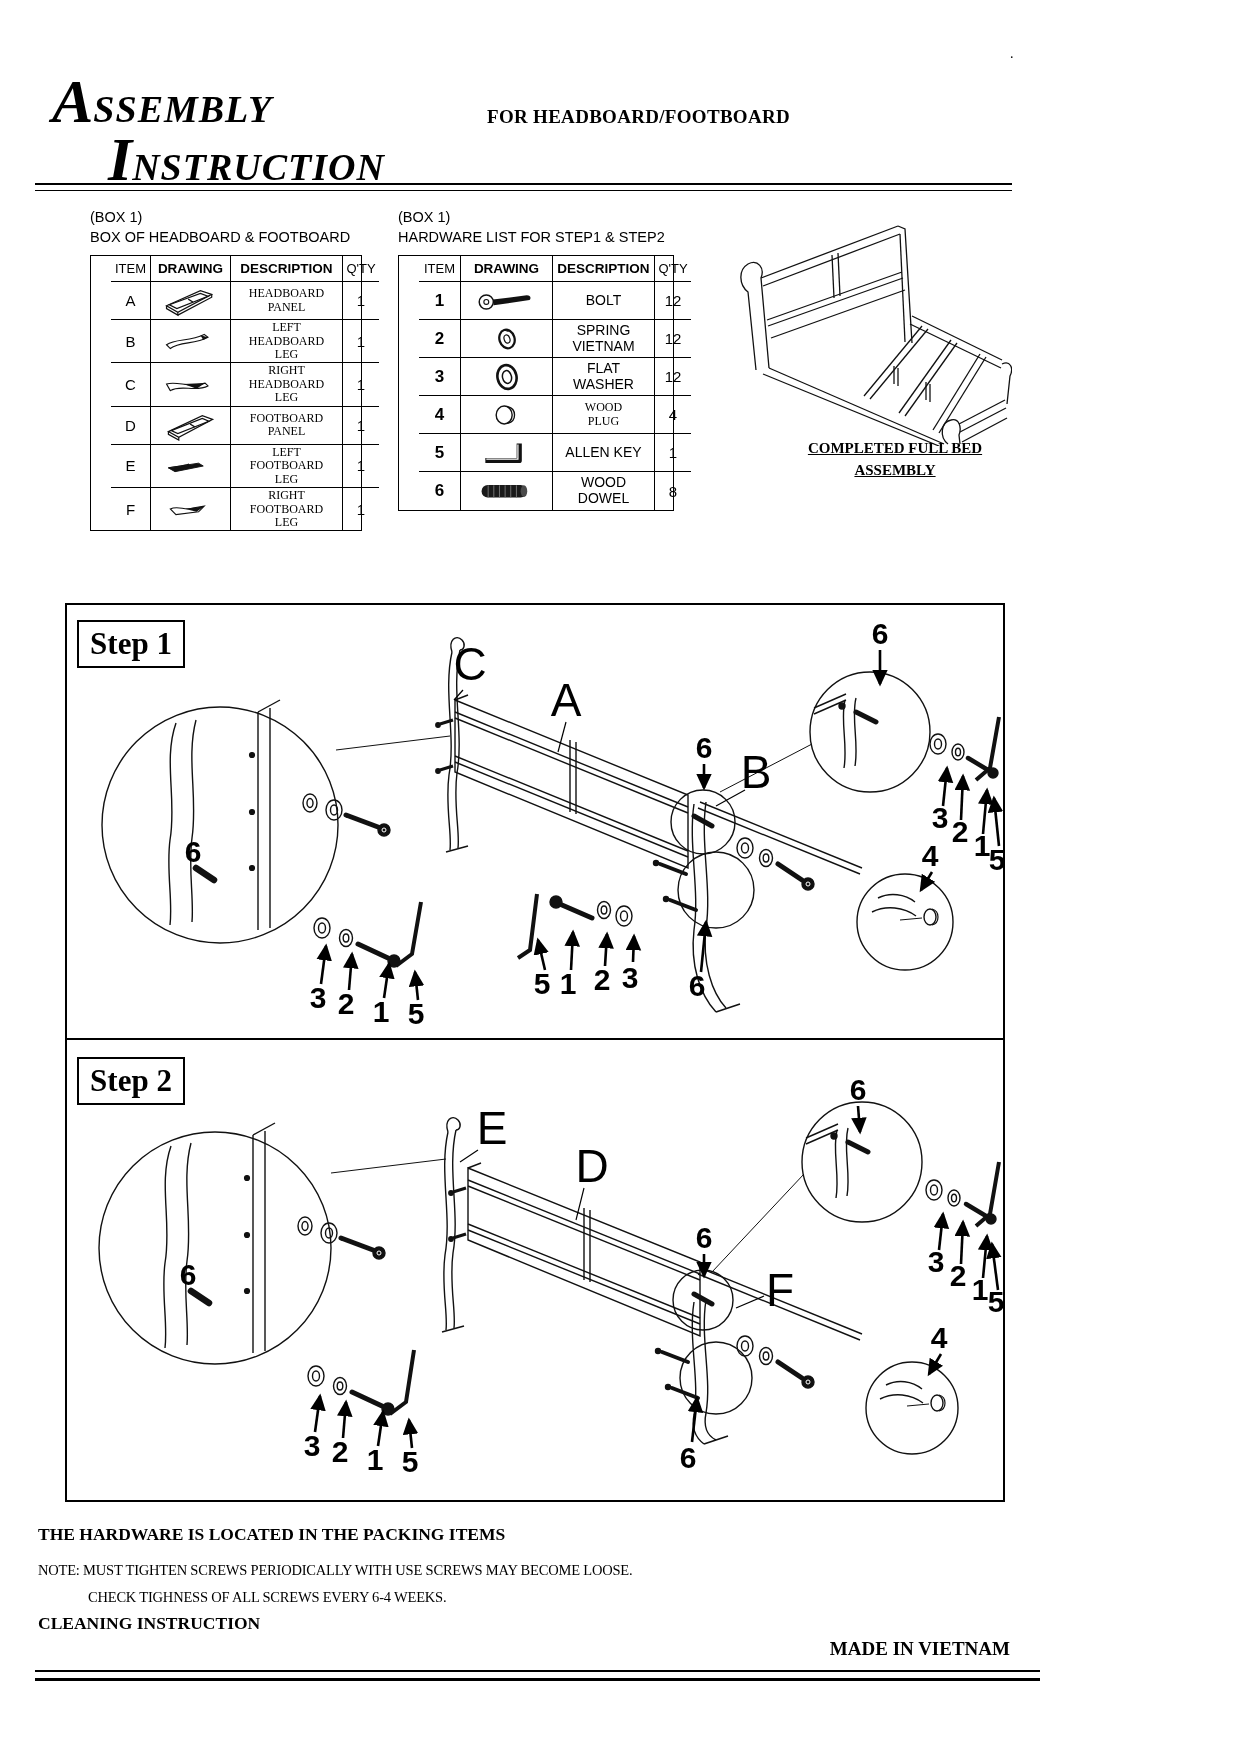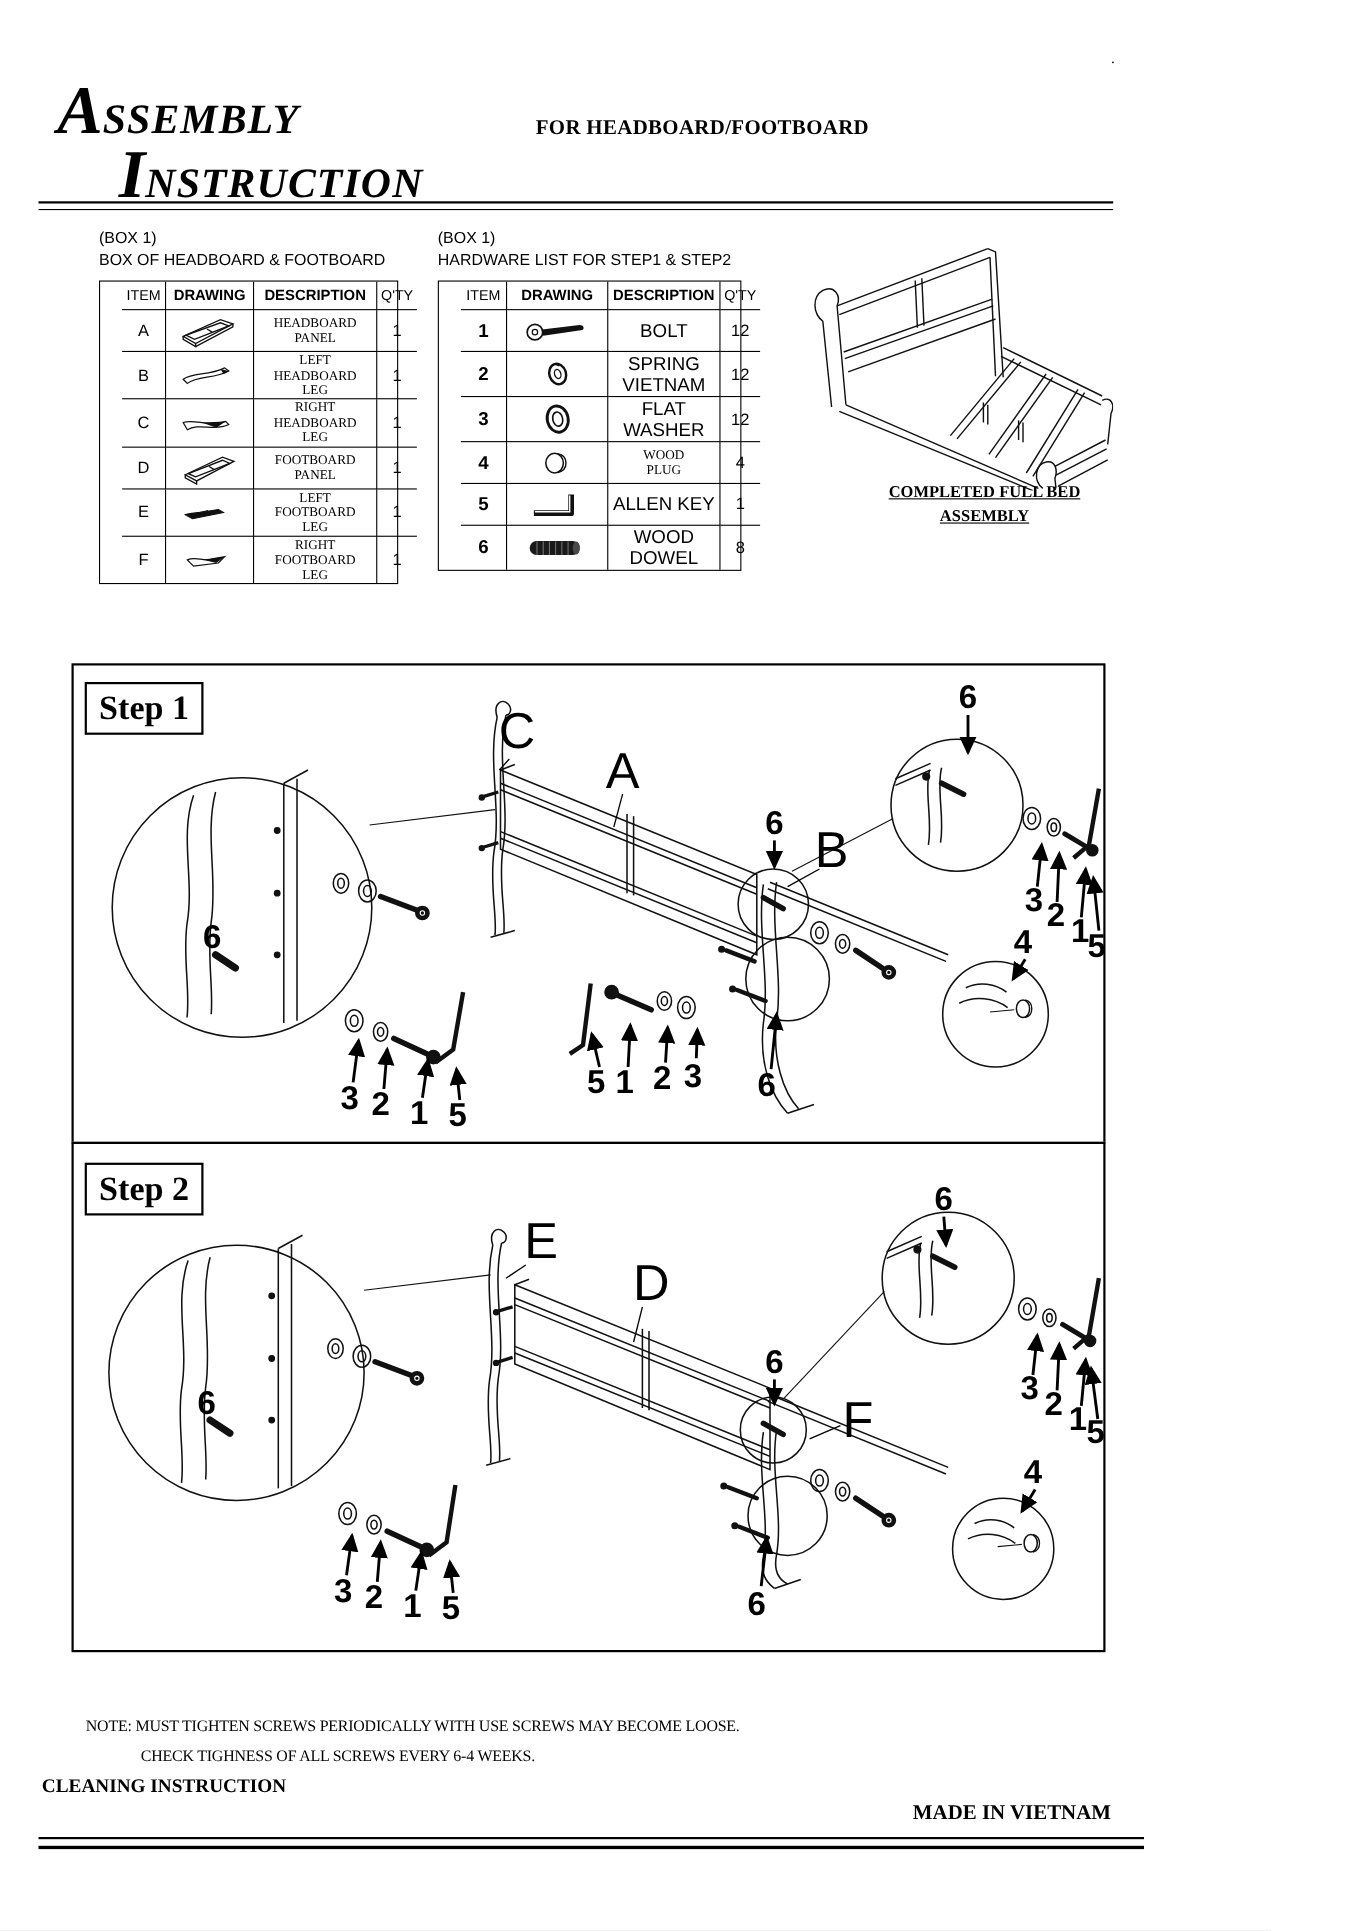--- a/index.html
+++ b/index.html
@@ -22,33 +22,33 @@
            align-items:center;justify-content:center;text-align:center;min-height:38px;padding:1px 2px;box-sizing:border-box;}
   .pt-head{min-height:26px;font-size:13px;}
   .hd-b{font-weight:bold;font-size:13.5px;}
   .nr{border-right:none;}
   .nb{border-bottom:none;}
   .item-letter{font-size:15px;}
   .item-num{font-size:17px;font-weight:bold;}
   .qty{font-size:15px;}
   .desc{white-space:pre-line;line-height:1.12;font-size:12px;}
   .desc-serif{font-family:"Liberation Serif",serif;}
-  .desc-sans{font-family:"Liberation Sans",sans-serif;font-size:17px;}
+  .desc-sans{font-family:"Liberation Sans",sans-serif;font-size:14px;}
   
   .bed-caption{font-family:"Liberation Serif",serif;font-weight:bold;font-size:15px;text-align:center;line-height:1.45;}
   .bed-caption span{text-decoration:underline;}
   
   .step-box{border:2px solid #000;box-sizing:border-box;background:#fff;}
   .step-label{border:2px solid #000;font-family:"Liberation Serif",serif;font-weight:bold;font-size:31px;
               display:flex;align-items:center;justify-content:center;background:#fff;z-index:5;}
   svg text.part{font-family:"Liberation Sans",sans-serif;font-size:46px;fill:#000;}
   svg text.co{font-family:"Liberation Sans",sans-serif;font-size:30px;font-weight:bold;fill:#000;}
   
   .foot-h{font-family:"Liberation Serif",serif;font-weight:bold;font-size:17.5px;}
-  .foot-note{font-family:"Liberation Serif",serif;font-size:14.5px;letter-spacing:-0.2px;margin-left:40px;}
+  .foot-note{font-family:"Liberation Serif",serif;font-size:14.5px;letter-spacing:-0.2px;}
   .foot-line{font-family:"Liberation Serif",serif;font-size:15px;}
   .made-in{font-family:"Liberation Serif",serif;font-weight:bold;font-size:19px;}
   .corner-dot{font-family:"Liberation Serif",serif;font-size:14px;}
 </style>
 </head>
 <body>
 
 <div class="page">
 
   <div class="abs title-line" style="left:52px;top:70px;">
@@ -609,19 +609,20 @@
     <text class="co" x="958" y="1286" text-anchor="middle">2</text>
     <text class="co" x="980" y="1300" text-anchor="middle">1</text>
     <text class="co" x="996" y="1312" text-anchor="middle">5</text>
     <text class="co" x="312" y="1456" text-anchor="middle">3</text>
     <text class="co" x="340" y="1462" text-anchor="middle">2</text>
     <text class="co" x="375" y="1470" text-anchor="middle">1</text>
     <text class="co" x="410" y="1472" text-anchor="middle">5</text>
     <text class="co" x="688" y="1468" text-anchor="middle">6</text>
   </svg>
 
+  <div class="abs foot-h" style="left:38px;top:1524px;">THE HARDWARE IS LOCATED IN THE PACKING ITEMS</div>
   <div class="abs foot-note" style="left:38px;top:1562px;">NOTE: MUST TIGHTEN SCREWS PERIODICALLY WITH USE SCREWS MAY BECOME LOOSE.</div>
   <div class="abs foot-note" style="left:88px;top:1589px;">CHECK TIGHNESS OF ALL SCREWS EVERY 6-4 WEEKS.</div>
   <div class="abs foot-h" style="left:38px;top:1613px;">CLEANING INSTRUCTION</div>
   <div class="abs made-in" style="left:828px;top:1638px;width:182px;text-align:right;">MADE IN VIETNAM</div>
   <div class="abs dbl-rule-bot" style="left:35px;top:1670px;width:1005px;"></div>
 
 </div>
 
 </body></html>

